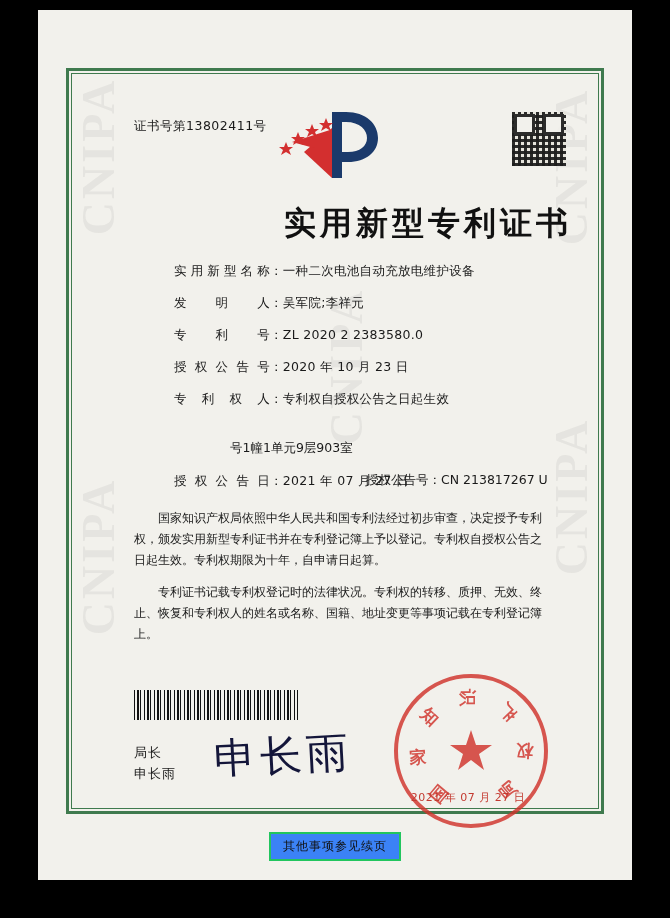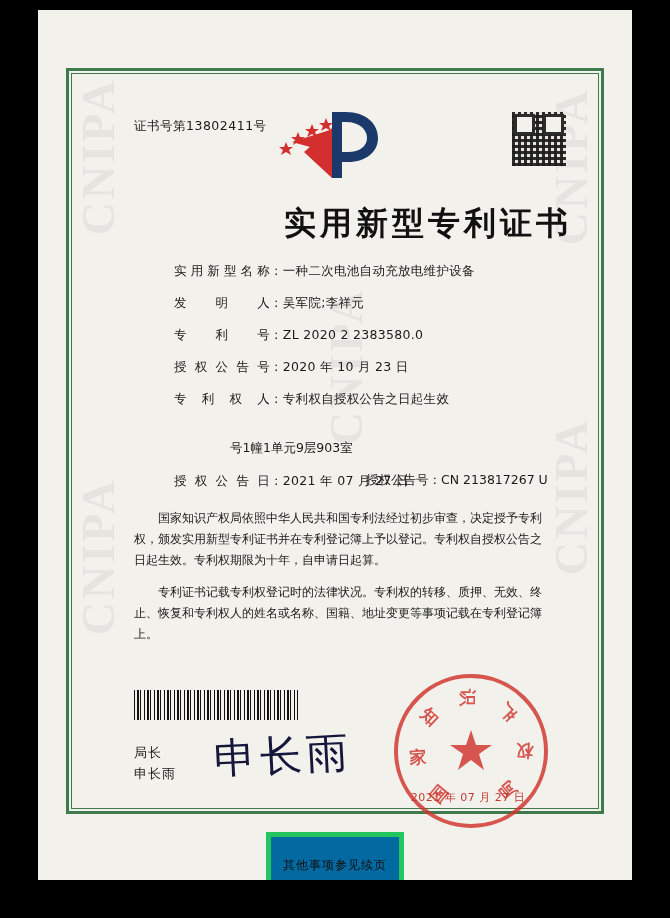--- a/index.html
+++ b/index.html
@@ -277,26 +277,26 @@
     color: #1a1a1a;
     letter-spacing: 1px;
   }
 
   
   #note-box {
     position: absolute;
     left: 50%;
     transform: translateX(-50%);
     top: 822px;
-    padding: 20px 12px;
-    border: 5px solid #22c55e;
+    padding: 4px 12px;
+    border: 2px solid #22c55e;
     font-size: 12px;
     color: #111;
     letter-spacing: 1px;
-    background: #0369a1;
+    background: #3b82f6;
   }
 </style>
 </head>
 <body>
 
 <div id="page">
 
   <div id="paper">
 
     <div class="watermark wm1">CNIPA</div>

